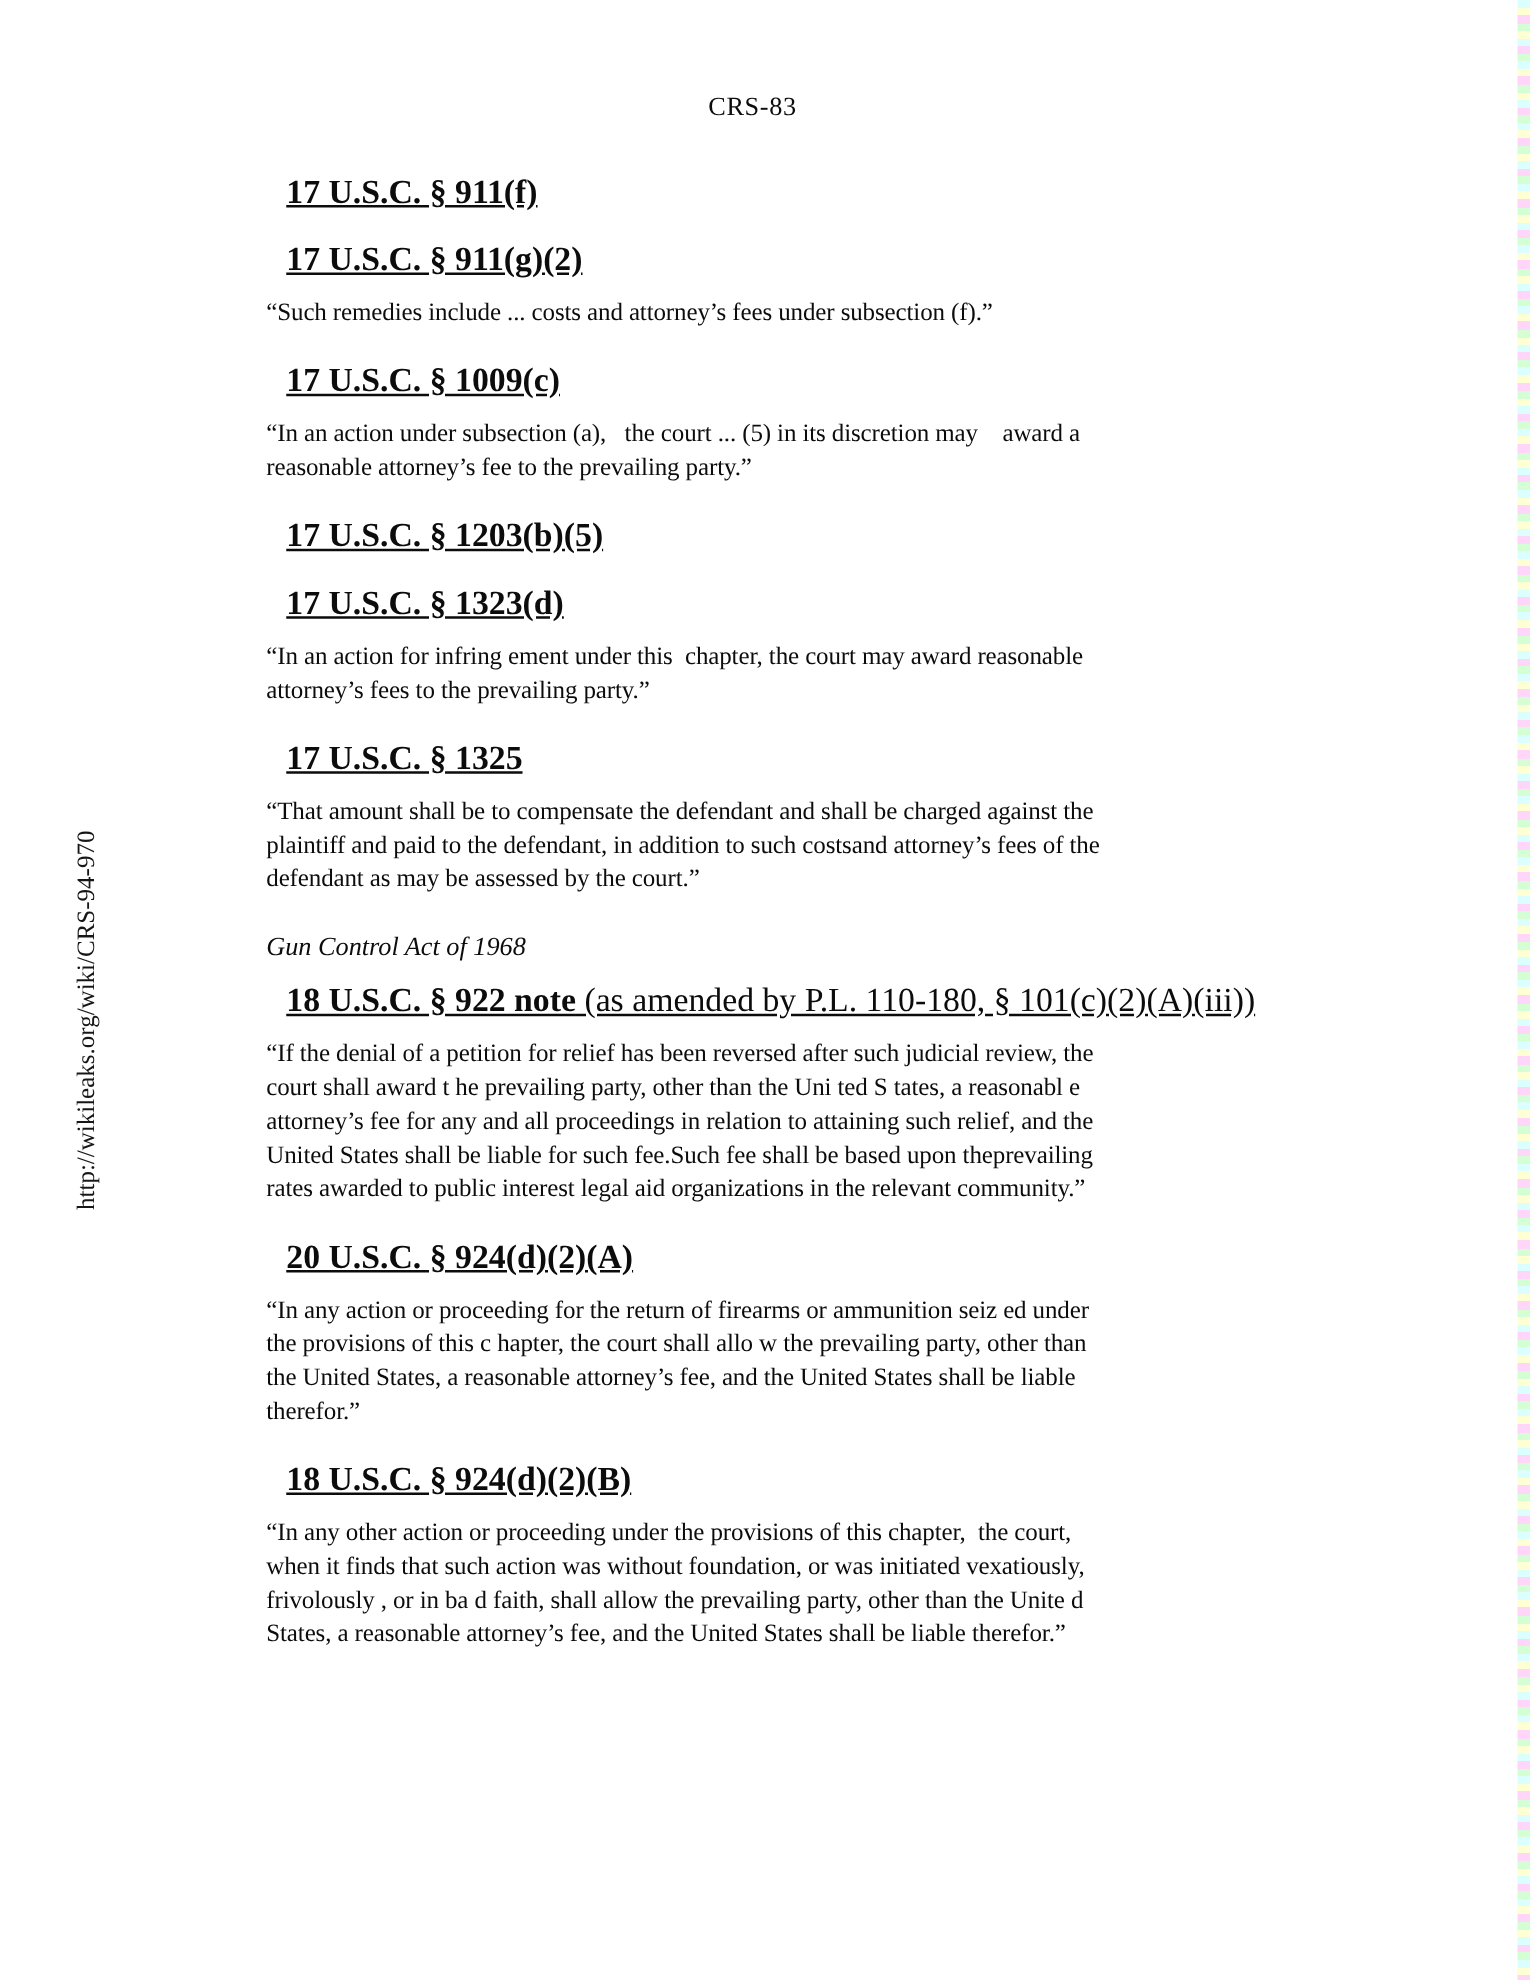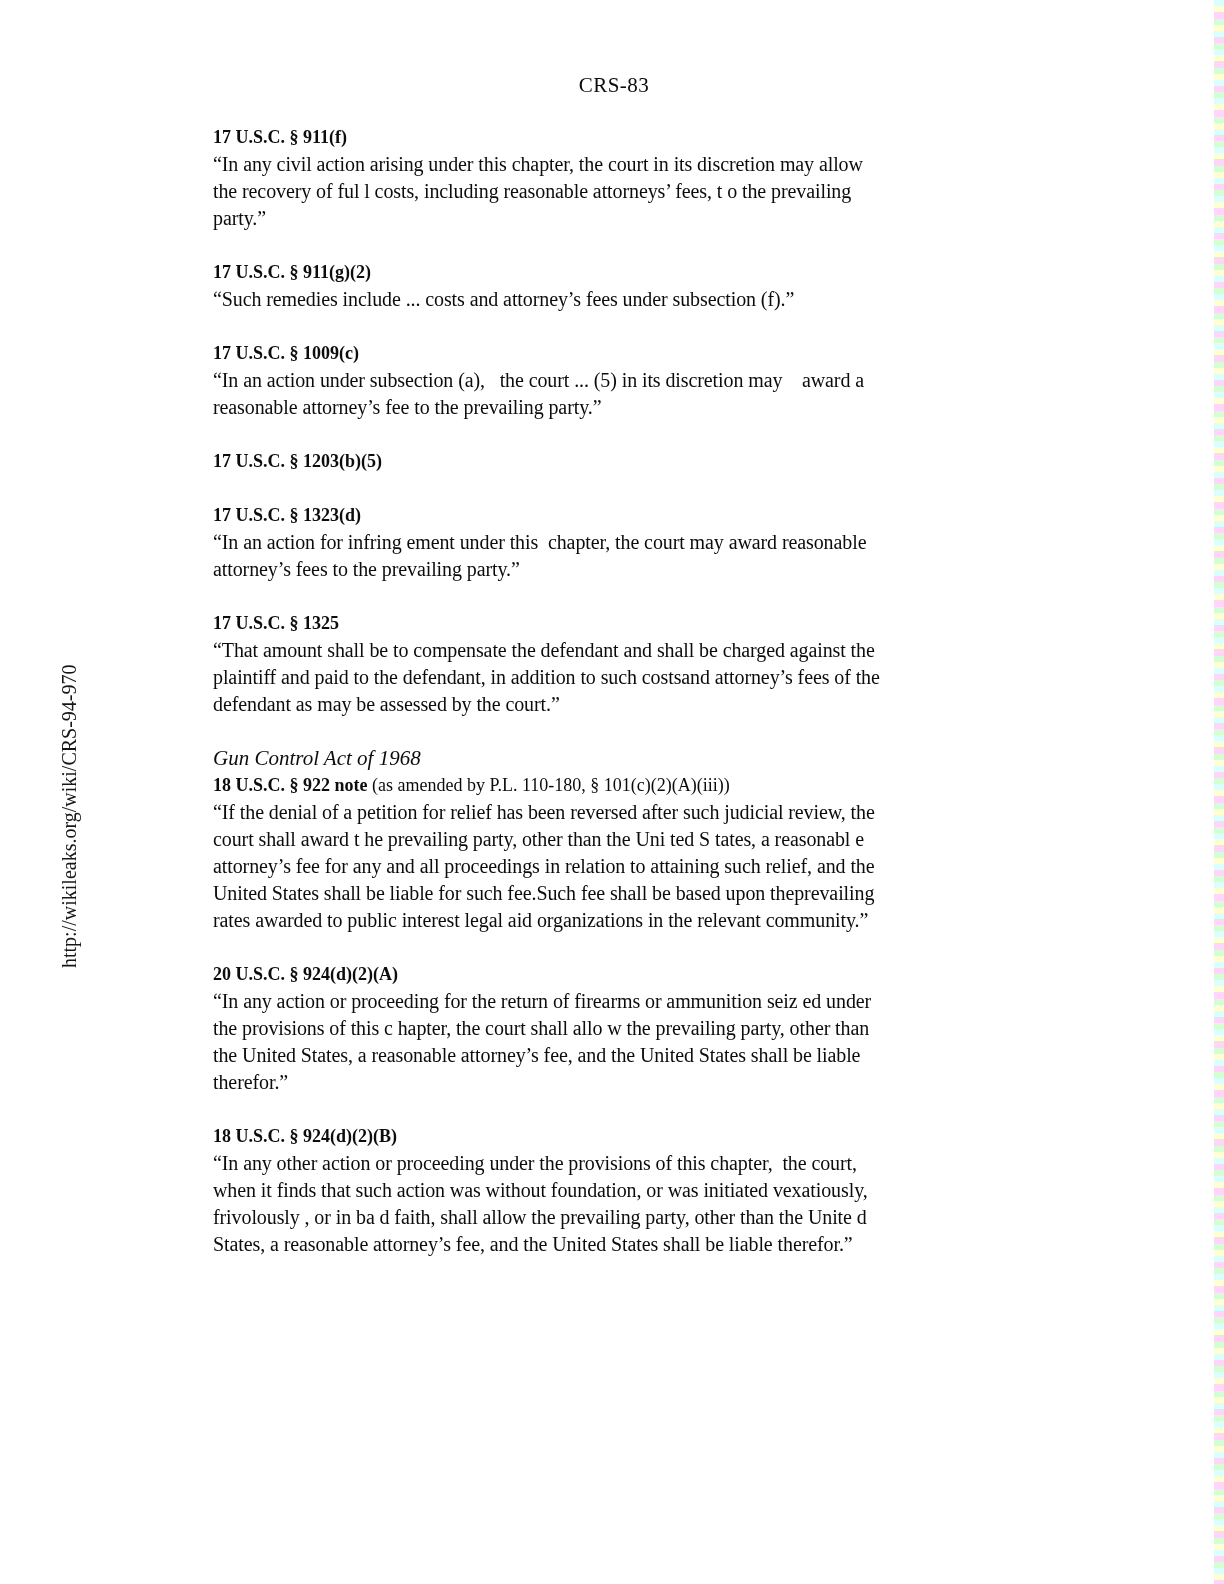--- a/index.html
+++ b/index.html
@@ -11,21 +11,21 @@
     position: relative;
     width: 1224px;
     height: 1584px;
     overflow: hidden;
     font-family: "Liberation Serif", "DejaVu Serif", serif;
     color: #0c0c0c;
   }
   .page-header {
     position: absolute;
     top: 72px;
-    left: 12px;
+    left: 0;
     width: 1204px;
     text-align: center;
     font-size: 21px;
     line-height: 27px;
     letter-spacing: 0.5px;
   }
   .content {
     position: absolute;
     left: 213px;
     top: 124px;
@@ -35,24 +35,25 @@
     margin: 0 0 27px 0;
   }
   .act-title {
     margin: 0;
     font-size: 21px;
     line-height: 27px;
     font-weight: normal;
     font-style: italic;
   }
   .statute-heading {
-    margin: 0;
-    font-size: 18px;
+    margin: 16px;
+    font-size: 27px;
     line-height: 27px;
     font-weight: bold;
+    text-decoration: underline;
   }
   .statute-heading .h-rest {
     font-weight: normal;
   }
   .statute-quote {
     margin: 0;
     font-size: 20px;
     line-height: 27px;
     letter-spacing: -0.1px;
     white-space: pre-wrap;
@@ -94,23 +95,20 @@
 <body>
 
 <div class="watermark">http://wikileaks.org/wiki/CRS-94-970</div>
 
 <div class="page-header">CRS-83</div>
 
 <main class="content">
   <section class="statute">
 
     <h2 class="statute-heading"><span class="h-bold">17 U.S.C. § 911(f)</span></h2>
-    <p class="statute-quote">“In any civil action arising under this chapter, the court in its discretion may allow
-the recovery of ful l costs, including reasonable attorneys’ fees, t o the prevailing
-party.”</p>
   </section>
 
   <section class="statute">
 
     <h2 class="statute-heading"><span class="h-bold">17 U.S.C. § 911(g)(2)</span></h2>
     <p class="statute-quote">“Such remedies include ... costs and attorney’s fees under subsection (f).”</p>
   </section>
 
   <section class="statute">
 

